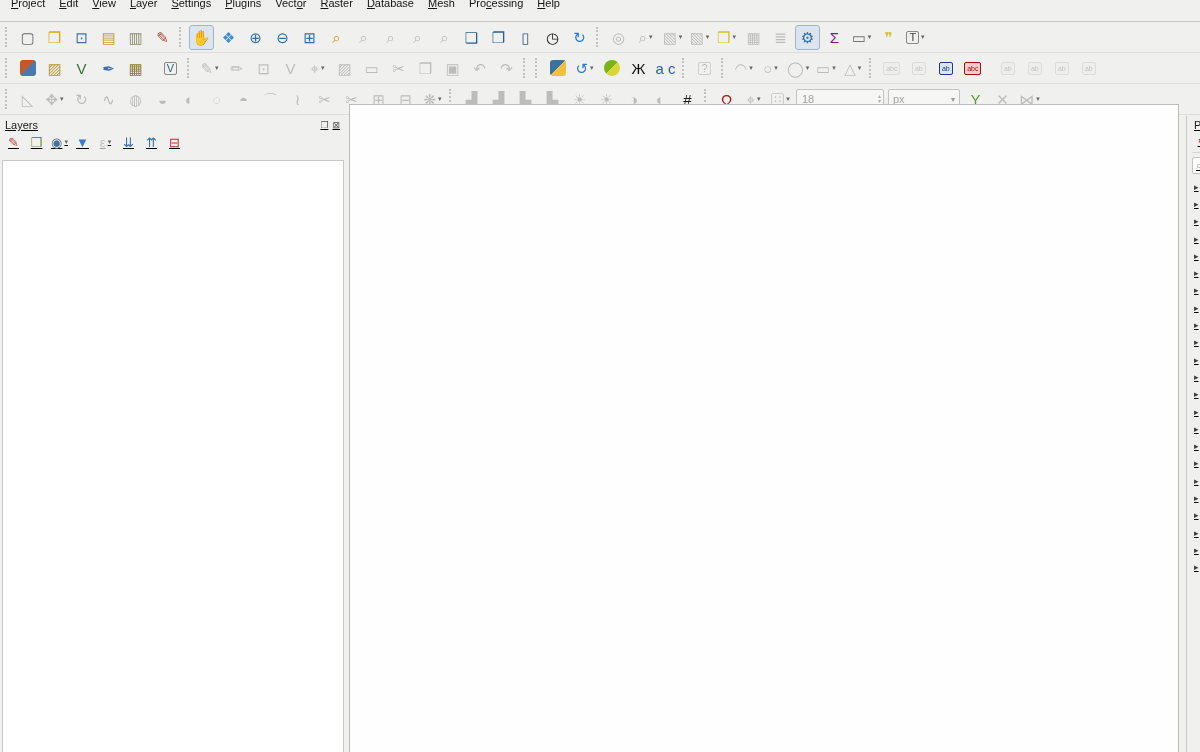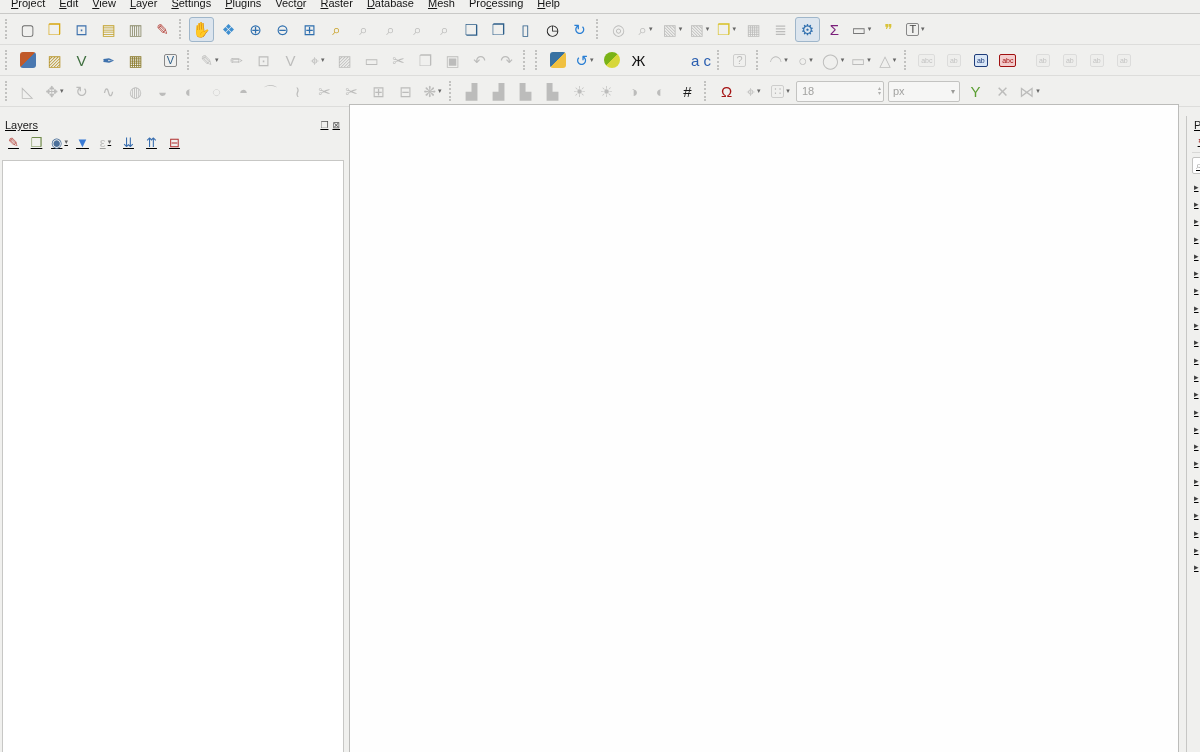--- a/index.html
+++ b/index.html
@@ -3,21 +3,21 @@
 <meta charset="utf-8">
 <style>
   * { box-sizing: border-box; }
   html,body { margin:0; padding:0; }
   body {
     width:1200px; height:752px; overflow:hidden; position:relative;
     background:#f0f0ee; font-family:"Liberation Sans", sans-serif;
   }
   
   .menubar{
-    height:14px; overflow:hidden; display:flex; align-items:flex-start;
+    height:22px; overflow:hidden; display:flex; align-items:flex-start;
     padding-left:4px; background:#f0f0ee; border-bottom:1px solid #c9c9c7;
   }
   .menu-item{
     font-size:11px; line-height:14px; margin-top:-4px; padding:0 7px;
     color:#141414; white-space:nowrap; cursor:default;
   }
   .menu-item u{ text-decoration:underline; }
   
   .toolbar-row{
     height:31px; display:flex; align-items:center; padding:0 2px;
@@ -288,21 +288,21 @@
       <span class="glyph" style="color: rgb(42, 127, 212);">↺</span>
       <span class="dd">▾</span>
     </button>
     <button class="tbtn" title="circle-chart-plugin">
       <span class="glyph grad round" style="background: linear-gradient(135deg, rgb(122, 179, 23) 50%, rgb(215, 215, 58) 50%); border-radius: 50%;"></span>
     </button>
     <button class="tbtn" title="bug-plugin">
       <span class="glyph" style="color: rgb(17, 17, 17);">Ж</span>
     </button>
     <button class="tbtn" title="letters-plugin">
-      <span class="glyph" style="color: rgb(43, 95, 176); margin-left: 36px;">a c</span>
+      <span class="glyph" style="color: rgb(43, 95, 176);">a c</span>
     </button>
     <div class="grip"></div>
     <button class="tbtn disabled" title="help-contents">
       <span class="glyph boxed" style="color: rgb(85, 85, 85);">?</span>
     </button>
     <div class="grip"></div>
     <button class="tbtn disabled" title="circular-string-digitize">
       <span class="glyph" style="color: rgb(85, 85, 85);">◠</span>
       <span class="dd">▾</span>
     </button>

